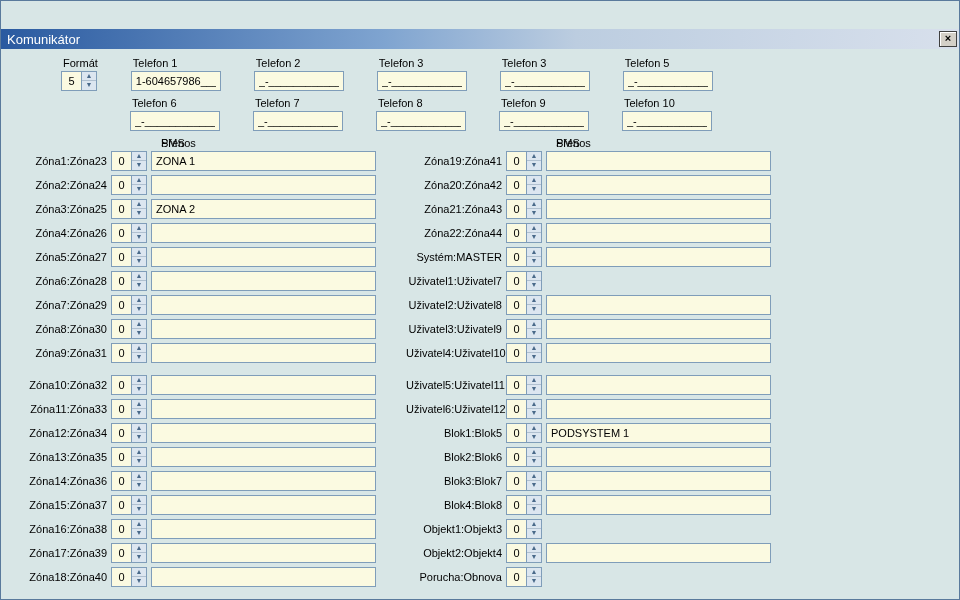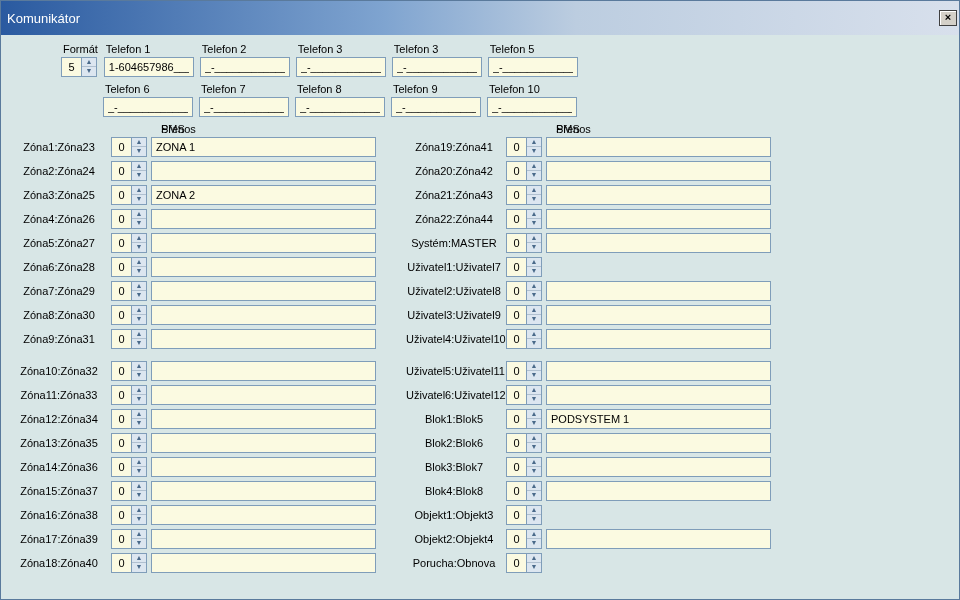--- a/index.html
+++ b/index.html
@@ -9,28 +9,29 @@
     font-size: 11px;
     background: #ece9d8;
   }
   .window {
     width: 960px;
     height: 600px;
     background: #d8e6e6;
     border: 1px solid #5a7a9c;
   }
   .titlebar {
-    height: 34px;
+    height: 20px;
     background: linear-gradient(to right, #2a5aa0, #7fa4d0 40%, #bccde0 60%, #d8e0ec);
     color: #fff;
     display: flex;
     align-items: center;
     justify-content: space-between;
     padding: 0 2px 0 6px;
     font-size: 13px;
+    margin-top: 28px;
   }
   .close-btn {
     width: 18px;
     height: 16px;
     background: #d4d0c8;
     border: 1px solid #404040;
     color: #000;
     font-weight: bold;
     font-size: 11px;
     line-height: 12px;
@@ -41,20 +42,21 @@
   .content {
     padding: 8px 55px 8px 10px;
   }
   .phone-section {
     margin-left: 50px;
   }
   .phone-row {
     display: flex;
     align-items: flex-end;
     margin-bottom: 6px;
+    gap: 27px;
   }
   .phone-block {
     display: flex;
     flex-direction: column;
     margin-right: 6px;
   }
   .phone-label {
     font-size: 11px;
     margin-bottom: 2px;
     padding-left: 2px;
@@ -125,21 +127,21 @@
   .col-headers .h-label { width: 102px; }
   .col-headers .h-prenos { width: 44px; padding-left: 48px; }
   .col-headers .h-sms { }
   .zone-row {
     display: flex;
     align-items: center;
     margin-bottom: 4px;
   }
   .zone-label {
     width: 100px;
-    text-align: center;
+    text-align: right;
     padding-right: 4px;
     font-size: 11px;
   }
   .sms-input {
     width: 225px;
     height: 20px;
     margin-left: 4px;
   }
   .gap-row { height: 8px; }
 </style>

